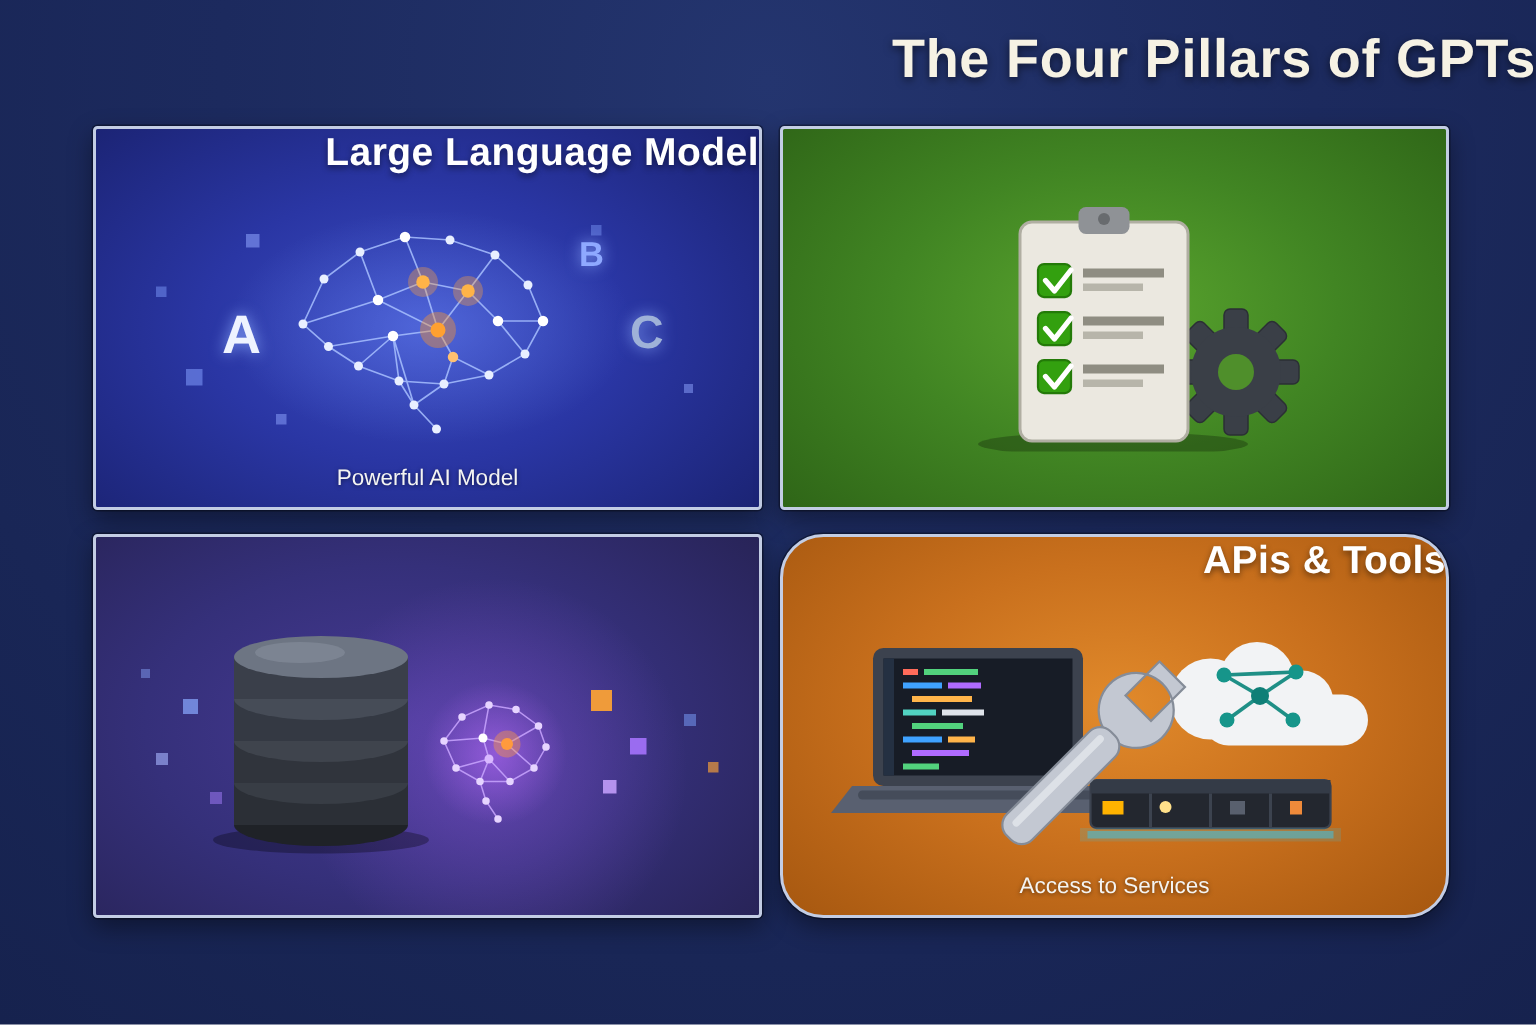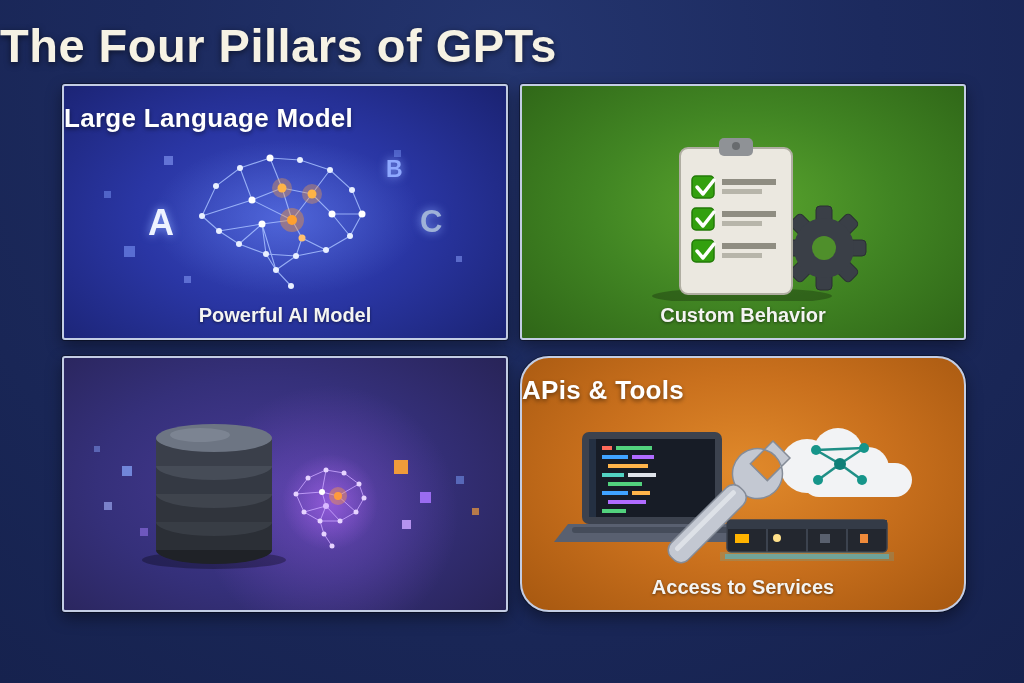--- a/index.html
+++ b/index.html
@@ -5,23 +5,23 @@
   * { box-sizing: border-box; margin: 0; padding: 0; }
   html, body { width: 1024px; height: 683px; }
   body {
     position: relative;
     overflow: hidden;
     font-family: "Liberation Sans", sans-serif;
     background: radial-gradient(circle at 50% 8%, #24356f 0%, #1c2a5e 45%, #16224e 100%);
   }
   .page-title {
     position: absolute;
-    top: 18px; left: 0; right: 16px;
-    text-align: left;
-    font-size: 47px;
+    top: 18px; left: 0; right: 0;
+    text-align: right;
+    font-size: 36px;
     font-weight: 700;
     letter-spacing: 0.5px;
     color: #f6f2e4;
     text-shadow: 0 2px 6px rgba(0,0,0,0.55);
   }
   .grid {
     position: absolute;
     left: 62px; top: 84px;
     display: grid;
     grid-template-columns: 446px 446px;
@@ -44,42 +44,43 @@
   .panel-memory {
     background:
       radial-gradient(circle at 60% 62%, rgba(168,100,255,0.35) 0%, rgba(168,100,255,0) 42%),
       radial-gradient(ellipse 75% 85% at 45% 50%, #473a94 0%, #35307a 50%, #262253 100%);
   }
   .panel-apis {
     background: radial-gradient(ellipse 75% 85% at 50% 45%, #e18a2b 0%, #c9701d 45%, #a1540e 100%);
     border-radius: 29px;
   }
   .panel-title {
-    margin-top: 17px;
-    text-align: left;
+    margin-top: 0;
+    text-align: right;
     color: #ffffff;
     font-size: 26px;
     font-weight: 700;
     letter-spacing: 0.3px;
     text-shadow: 0 2px 4px rgba(0,0,0,0.45);
+    padding-left: 32px;
   }
   .illus {
     position: absolute;
     left: 0; top: 50px;
     width: 446px; height: 165px;
   }
   .illus svg { position: absolute; left: 0; top: 0; }
   .subtitle {
     position: absolute;
     bottom: 11px;
     width: 100%;
     text-align: center;
     color: #f4f4f2;
-    font-size: 20px;
-    font-weight: 700;
+    font-size: 15px;
+    font-weight: 400;
     text-shadow: 0 1px 3px rgba(0,0,0,0.5);
   }
   .letter {
     position: absolute;
     font-weight: 700;
     text-shadow: 0 0 10px rgba(140,170,255,0.9);
     z-index: 2;
   }
   .letter-a { left: 84px;  top: 66px; font-size: 36px; color: #eef3ff; }
   .letter-b { left: 322px; top: 20px; font-size: 23px; color: #8fa9ff; }
@@ -180,21 +181,20 @@
             <path d="M175 83 l6 7 l11 -14" stroke="#ffffff" stroke-width="3.5" fill="none" stroke-linecap="round" stroke-linejoin="round"></path>
             <rect x="200" y="75" width="54" height="6" fill="#8f8d82"></rect>
             <rect x="200" y="85" width="40" height="5" fill="#b7b5aa"></rect>
             <rect x="170" y="104" width="22" height="22" rx="4" fill="#33a00f" stroke="#237a08" stroke-width="1.5"></rect>
             <path d="M175 115 l6 7 l11 -14" stroke="#ffffff" stroke-width="3.5" fill="none" stroke-linecap="round" stroke-linejoin="round"></path>
             <rect x="200" y="107" width="54" height="6" fill="#8f8d82"></rect>
             <rect x="200" y="117" width="40" height="5" fill="#b7b5aa"></rect>
           </g>
         </svg>
       </div>
-      <p class="subtitle">Custom Behavior</p>
     </section>
 
     <section class="panel panel-memory">
       <div class="illus">
         <svg width="446" height="165" viewBox="0 0 446 165">
           <defs>
             <radialGradient id="memGlow" cx="50%" cy="50%" r="50%">
               <stop offset="0%" stop-color="rgba(190,110,255,0.5)"></stop>
               <stop offset="100%" stop-color="rgba(190,110,255,0)"></stop>
             </radialGradient>

